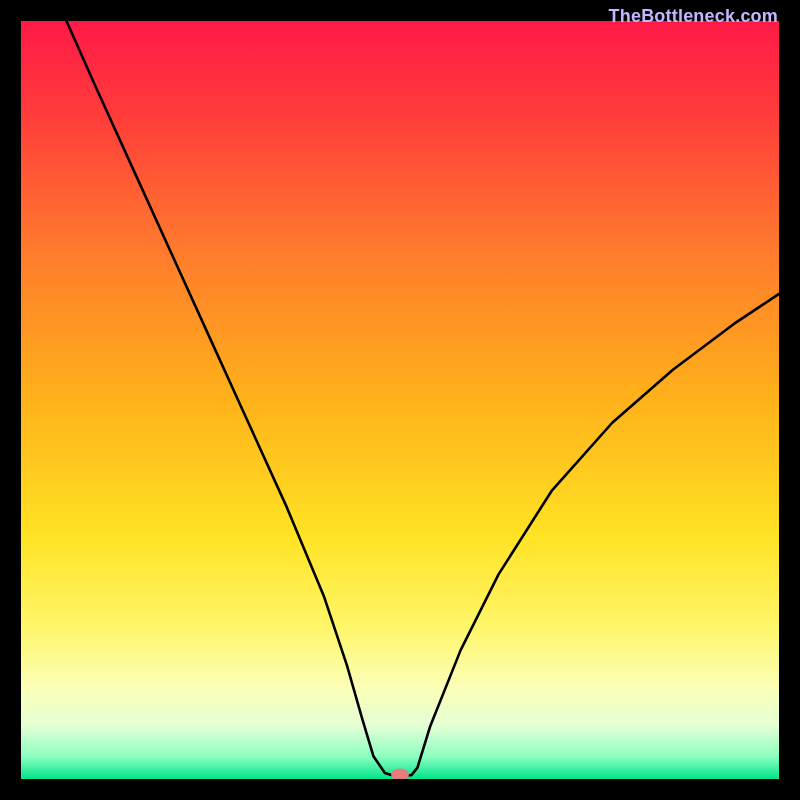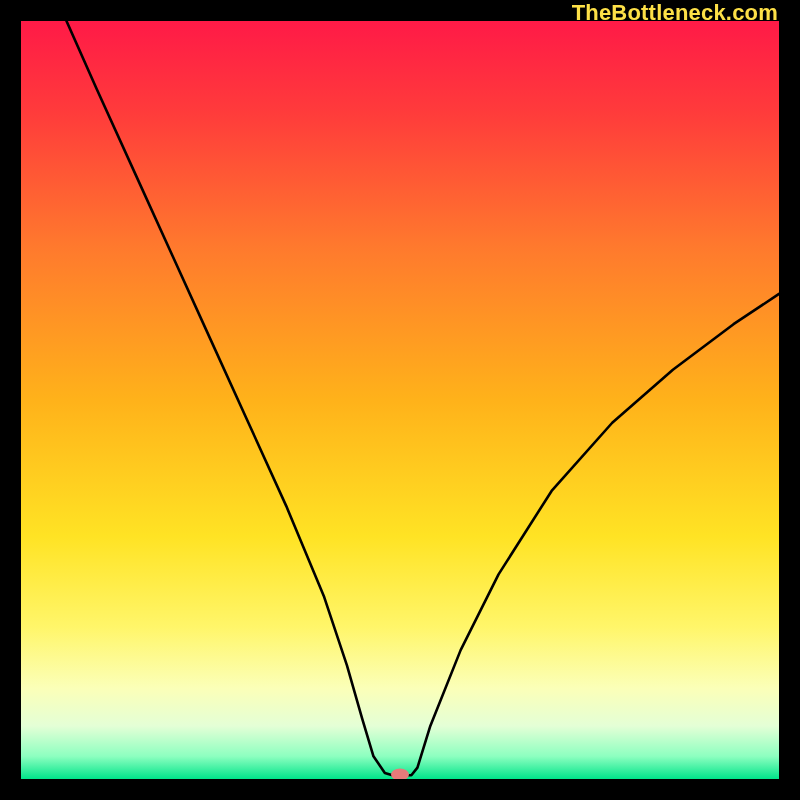--- a/index.html
+++ b/index.html
@@ -21,24 +21,24 @@
   }
   .plot-wrap {
     position: absolute;
     left: 21px;
     top: 21px;
     width: 758px;
     height: 758px;
   }
   .watermark {
     position: absolute;
-    top: 0px;
+    top: 6px;
     right: 22px;
-    color: #fde047;
-    font-size: 22px;
+    color: #c4b5fd;
+    font-size: 18px;
     font-weight: 600;
     letter-spacing: 0.2px;
     z-index: 5;
     user-select: none;
   }
   svg { display: block; }
 </style>
 </head>
 <body>
 

